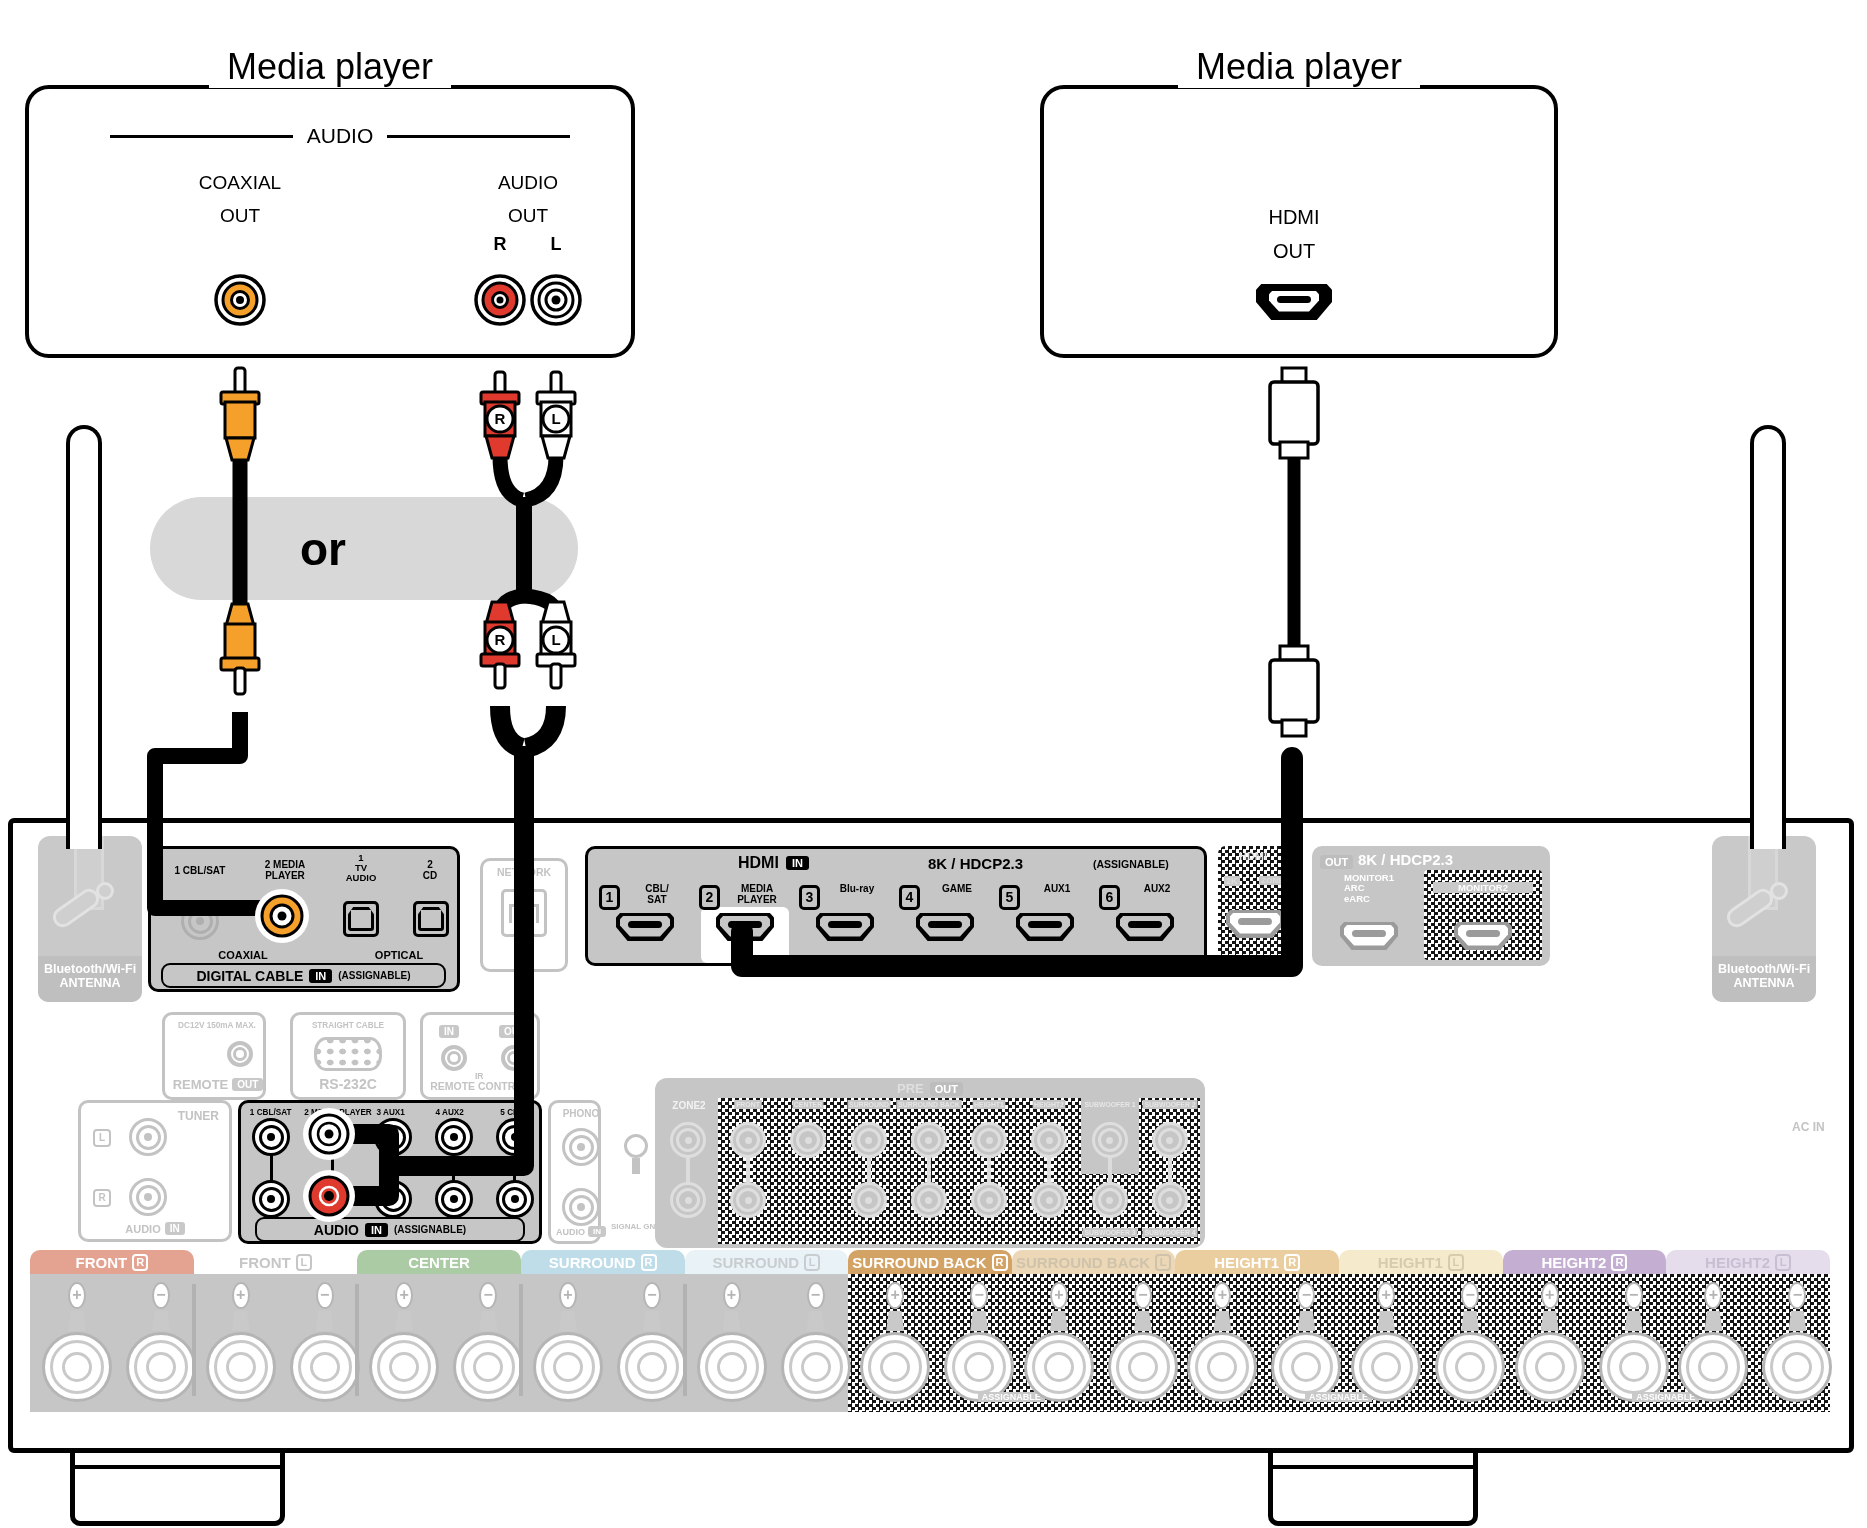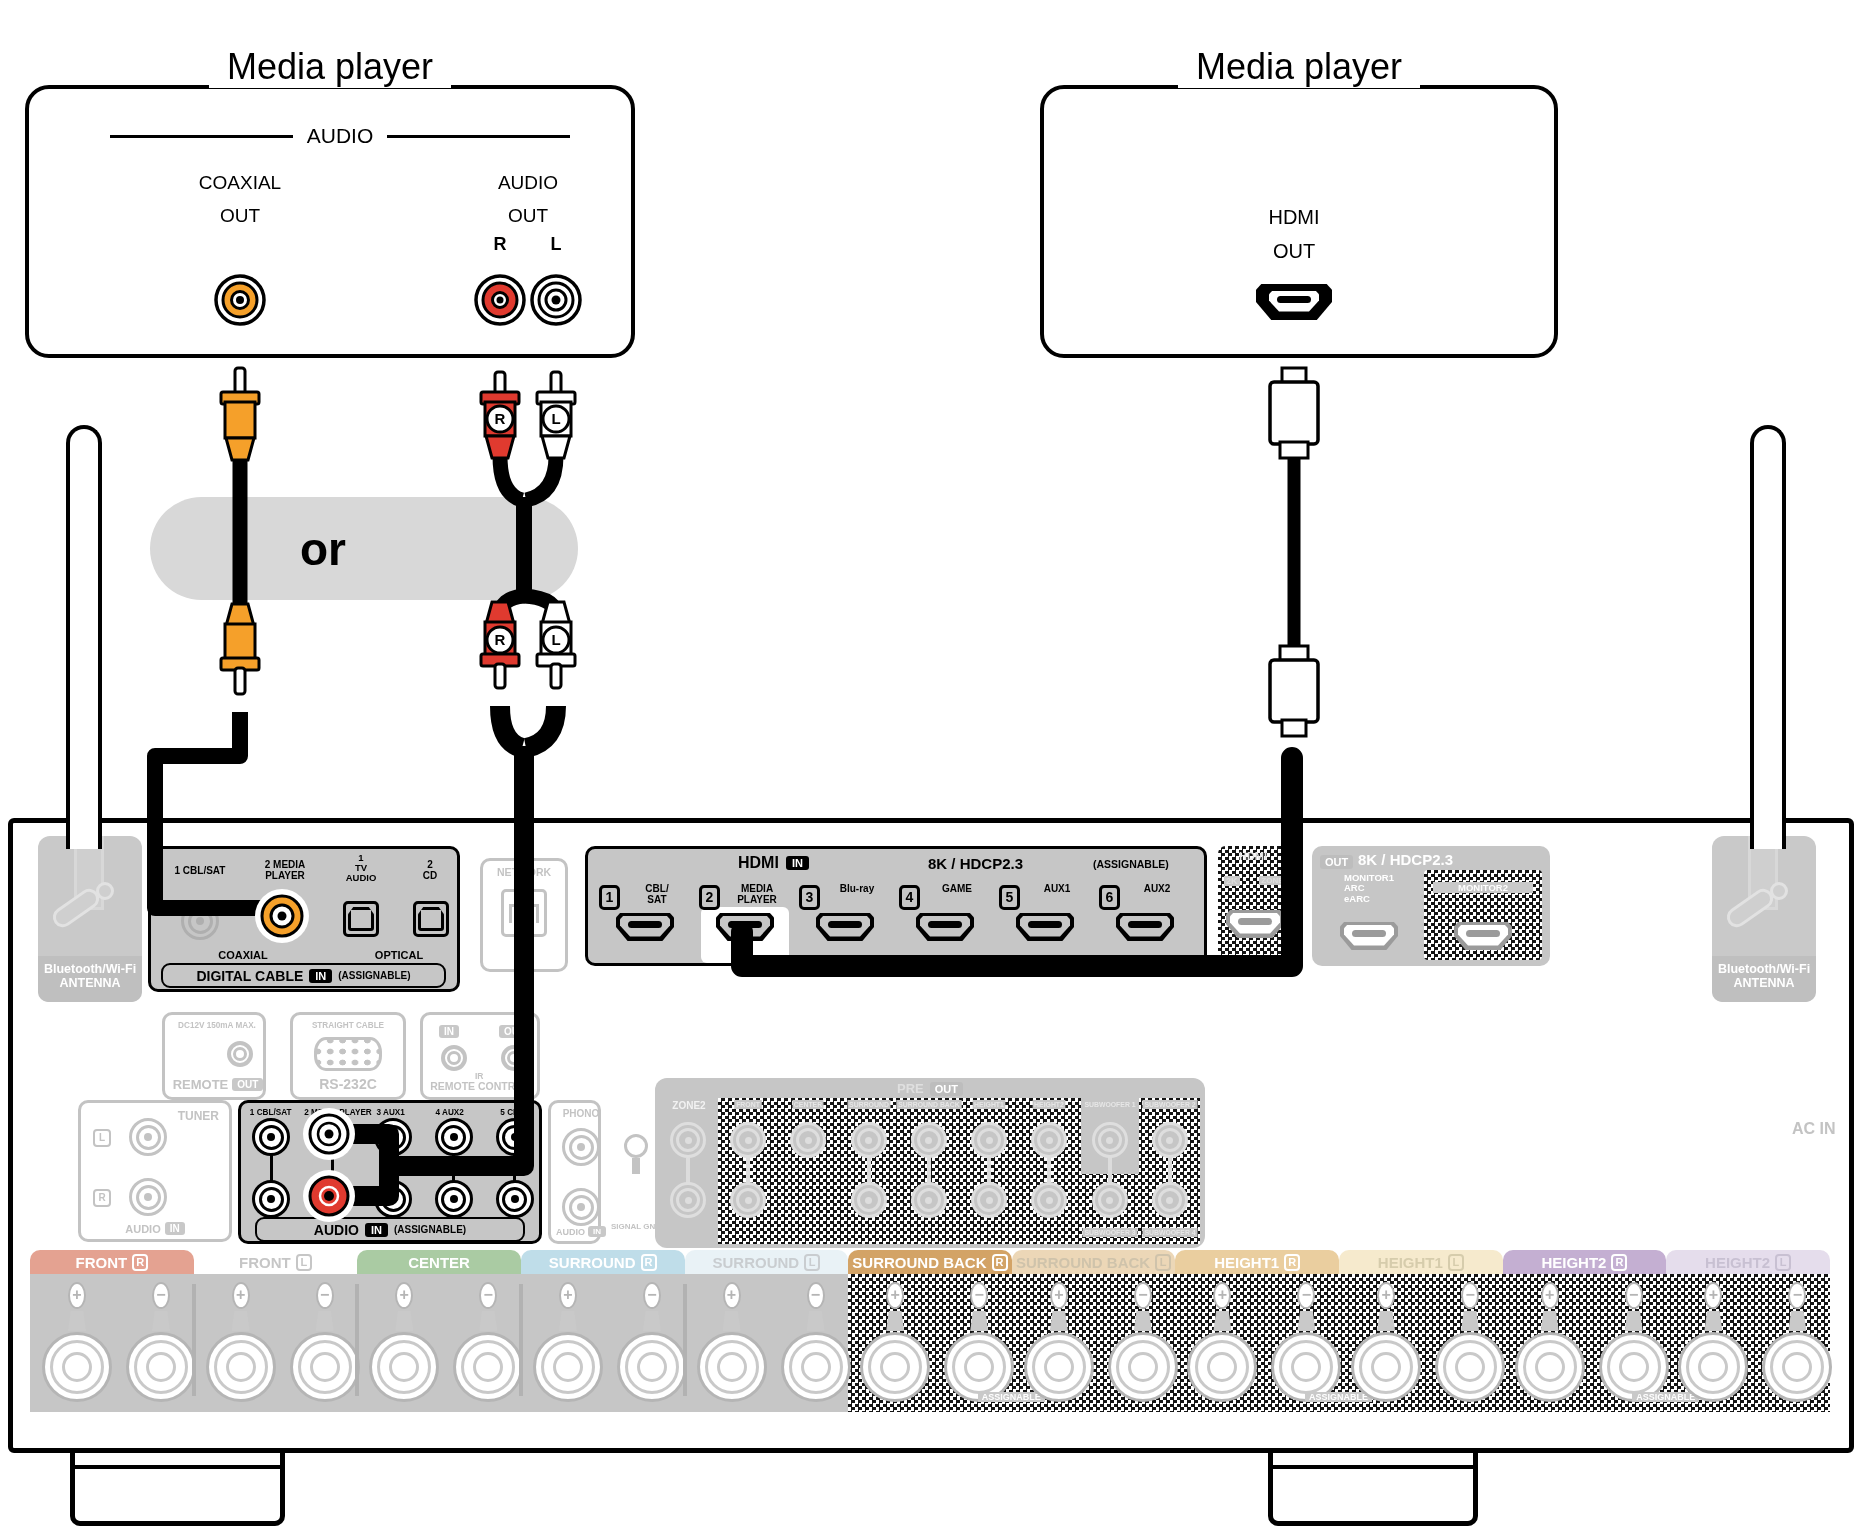--- a/index.html
+++ b/index.html
@@ -389,21 +389,21 @@
         <div class="bold ctr nowrap cond" style="position: absolute; left: 351.5px; top: 130px; width: 80px; font-size: 8px; color: rgb(230, 230, 230);"><span style="background: rgb(198, 198, 198); padding: 0px 2px;">SUBWOOFER 3</span></div>
         <div class="bold ctr nowrap cond" style="position: absolute; left: 411.75px; top: 130px; width: 80px; font-size: 8px; color: rgb(230, 230, 230);"><span style="background: rgb(198, 198, 198); padding: 0px 2px;">SUBWOOFER 4</span></div>
       </div>
   </div>
 
   <div class="acin">
     <div class="inr"></div>
     <div class="pin" style="top:32px;"></div>
     <div class="pin" style="top:90px;"></div>
   </div>
-  <div class="abs bold inactive" style="left:1792px;top:1120px;font-size:16px;z-index:2;">AC IN</div>
+  <div class="abs bold inactive" style="left:1792px;top:1120px;font-size:12px;z-index:2;">AC IN</div>
 
   <div class="abs" style="left:30px;top:1250px;width:1800px;height:192px;z-index:2;">
     <div class="abs" style="left:0;top:0;width:1800px;height:24px;display:flex;">
         <div class="tab" style="width: 163.636px; background: rgb(228, 162, 145); color: rgb(255, 255, 255);">
           <span>FRONT</span>
           <span class="chbox">R</span>
         </div>
         <div class="tab" style="width: 163.636px; background: rgb(255, 255, 255); color: rgb(198, 198, 198);">
           <span>FRONT</span>
           <span class="chbox">L</span>

